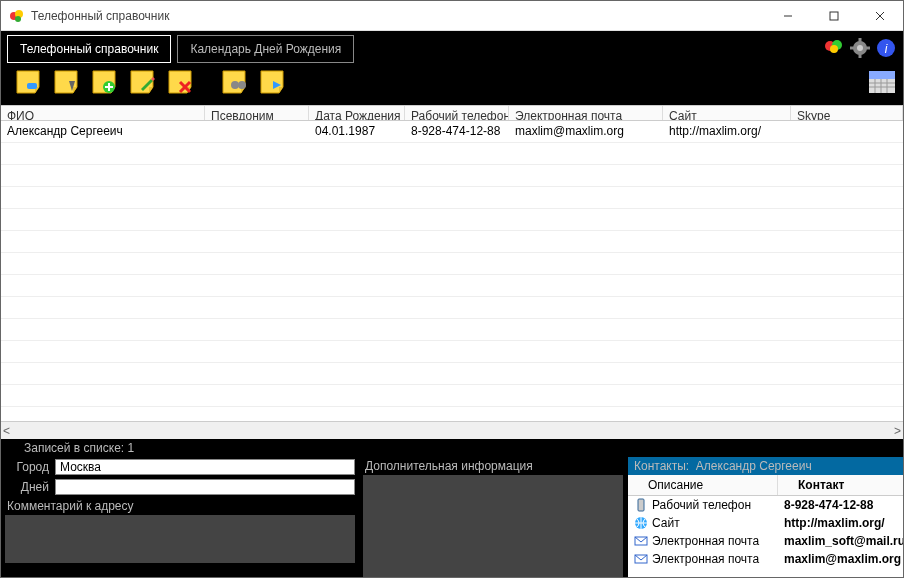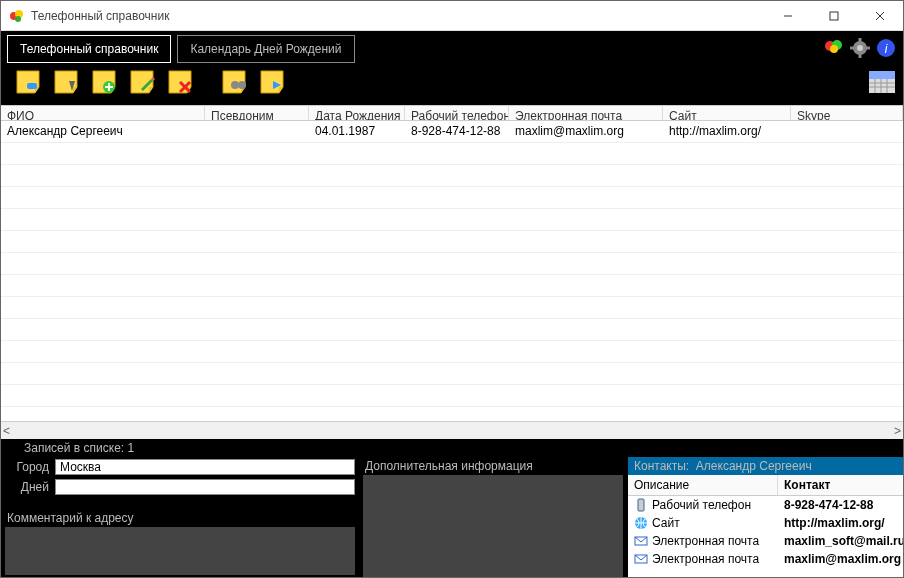--- a/index.html
+++ b/index.html
@@ -42,28 +42,28 @@
 .bottom { background: #000; color: #aaa; height: 152px; display: flex; flex-direction: column; }
 .recount { padding: 2px 23px; color: #bbb; }
 .panels { display: flex; flex: 1; gap: 0; }
 .panel { padding: 2px 4px; }
 .leftp { width: 360px; }
 .midp { width: 270px; }
 .rightp { flex: 1; background:#fff; color:#000; margin:0; border-left:1px solid #000;}
 .formrow { display: flex; align-items: center; margin-bottom: 4px; }
 .formrow label { width: 44px; text-align: right; margin-right: 6px; color:#bbb; }
 .formrow input { flex: 1; background: #fff; border: 1px solid #888; color:#000; padding: 2px 4px; height:16px; }
-.commentlbl { color:#bbb; padding-left:2px; margin-top:16px; }
+.commentlbl { color:#bbb; padding-left:2px; margin-top:4px; }
 .commentbox { background:#444; height:48px; margin-top:2px; width: 350px; }
 .extrabox { background:#444; height:108px; margin-top:2px; width: 260px; }
 
 .contactshdr { display:flex; background:#0369a1; color:#bbb; padding:2px 6px; }
 .ctable { background:#fff; color:#000; }
 .ctable .chead { display:flex; border-bottom:1px solid #ccc; background:#fafafa; }
-.ctable .chead div { padding:3px 6px; border-right:1px solid #ddd; }
+.ctable .chead div { padding:3px 20px; border-right:1px solid #ddd; }
 .ctable .crow { display:flex; }
 .ctable .crow div { padding:2px 6px; display:flex; align-items:center; gap:4px; }
 .cc0 { width: 150px; }
 .cc1 { flex: 1; font-weight: bold; }
 .miniicon { width:14px; height:14px; display:inline-block; }
 </style>
 </head>
 <body>
 
 <div class="titlebar">
@@ -89,21 +89,21 @@
       <svg width="10" height="10">
         <line x1="1" y1="1" x2="9" y2="9" stroke="#333"></line>
         <line x1="9" y1="1" x2="1" y2="9" stroke="#333"></line>
       </svg>
     </div>
 </div>
 
 <div class="blackbar">
   <div class="tabrow">
     <div class="tab active">Телефонный справочник</div>
-    <div class="tab">Календарь Дней Рождений</div>
+    <div class="tab">Календарь Дней Рождения</div>
   </div>
   <div class="topicons">
     <div>
         <svg viewBox="0 0 22 22">
           <circle cx="7" cy="9" r="5" fill="#e33"></circle>
           <circle cx="14" cy="8" r="5" fill="#3c3"></circle>
           <circle cx="11" cy="12" r="4" fill="#fc0"></circle>
         </svg>
       </div>
     <div>

